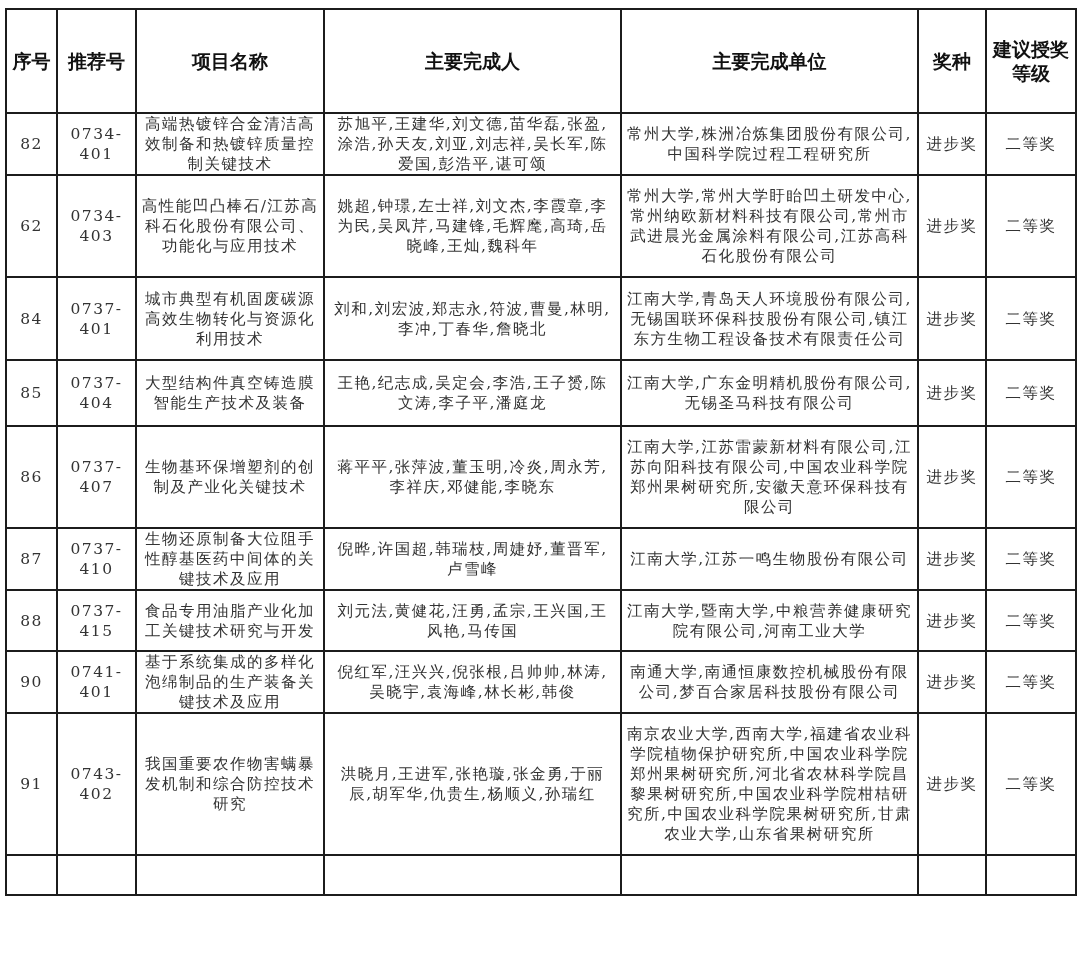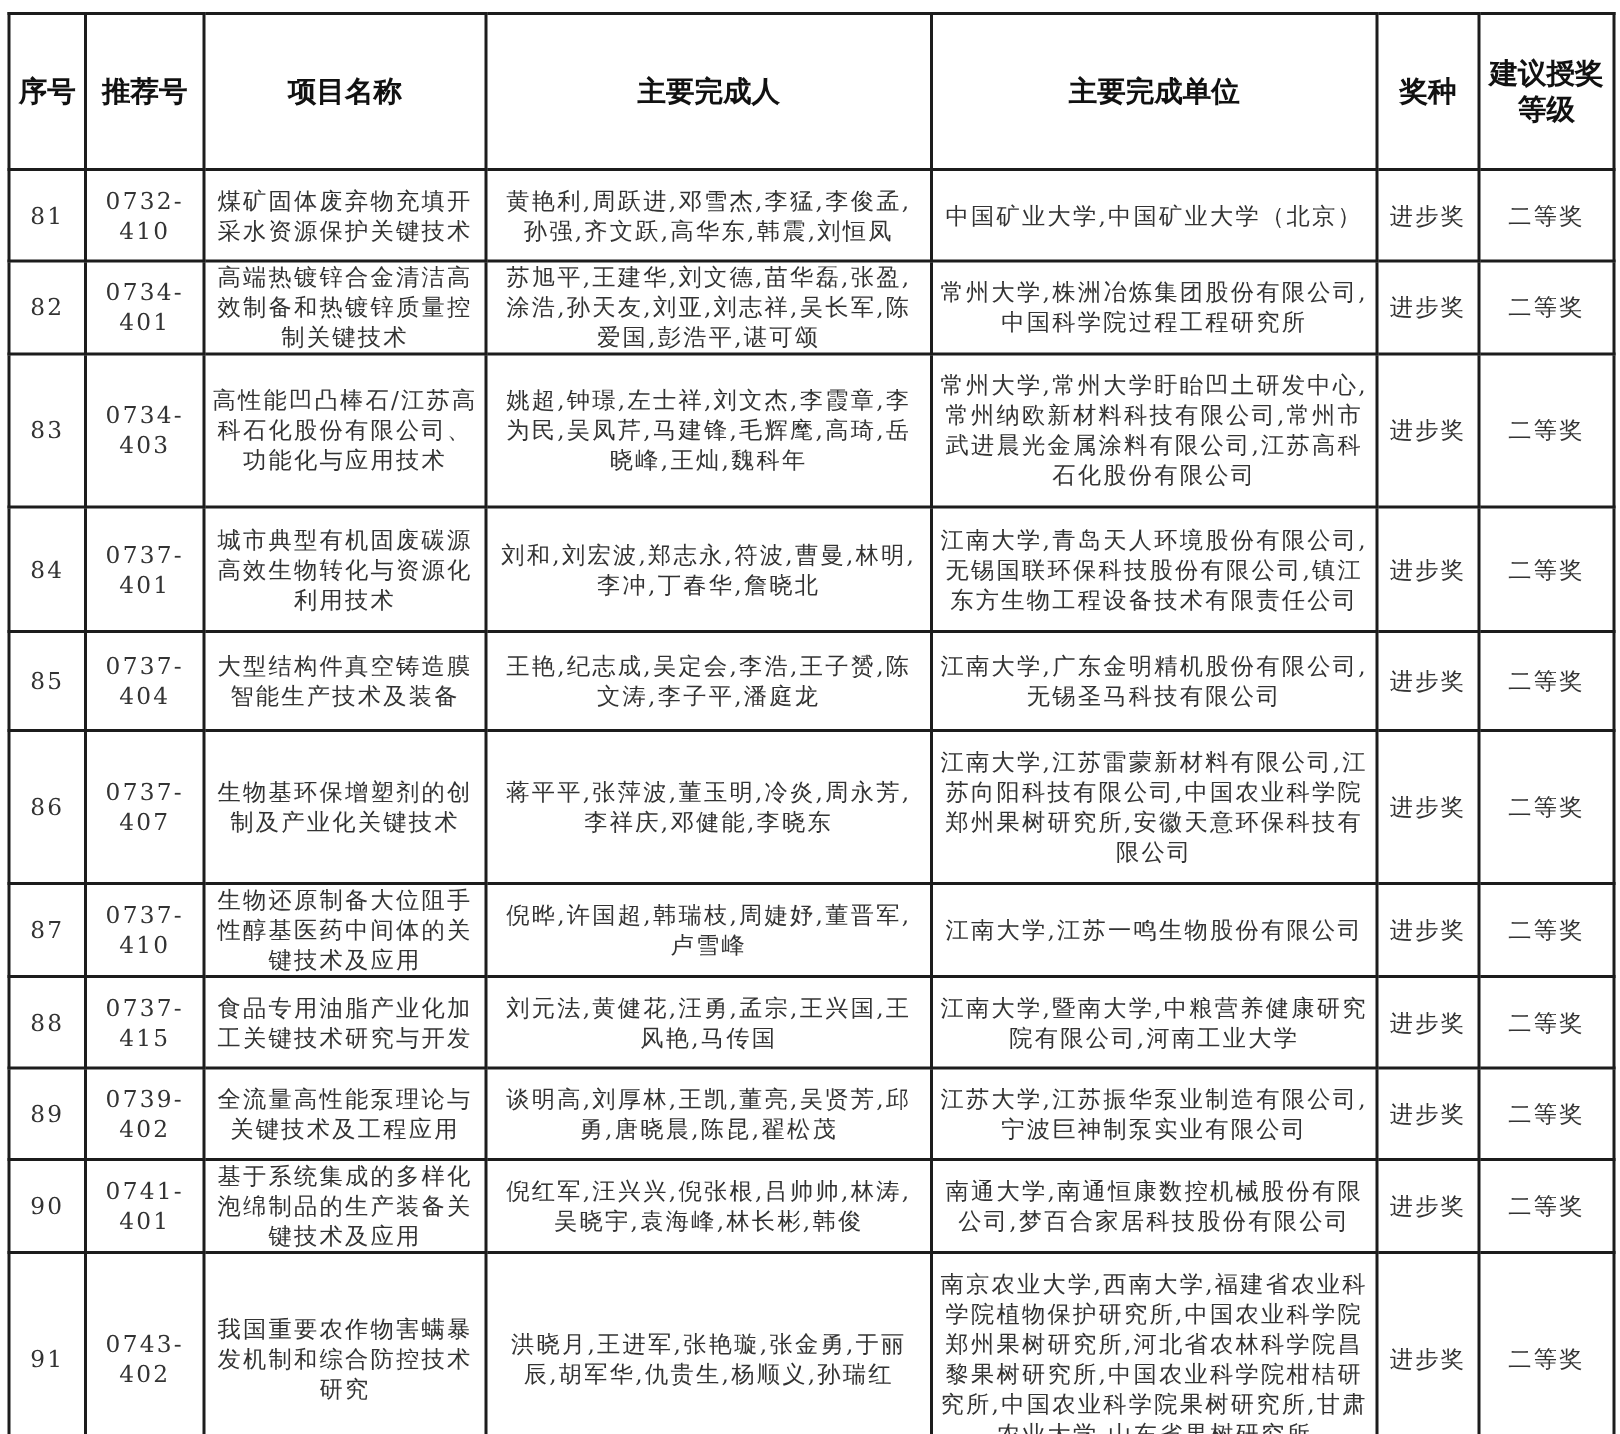--- a/index.html
+++ b/index.html
@@ -36,40 +36,31 @@
       <th>序号</th>
       <th>推荐号</th>
       <th>项目名称</th>
       <th>主要完成人</th>
       <th>主要完成单位</th>
       <th>奖种</th>
       <th style="padding:11px 2px;">建议授奖等级</th>
     </tr>
   </thead>
   <tbody>
-    <tr style="height:61px">
-      <td class="c-no">81</td>
-      <td class="c-code">0732-410</td>
-      <td class="c-name">煤矿固体废弃物充填开采水资源保护关键技术</td>
-      <td class="c-people">黄艳利,周跃进,邓雪杰,李猛,李俊孟,孙强,齐文跃,高华东,韩震,刘恒凤</td>
-      <td class="c-units">中国矿业大学,中国矿业大学（北京）</td>
-      <td class="c-type">进步奖</td>
-      <td class="c-level">二等奖</td>
-    </tr>
     <tr style="height:62px">
       <td class="c-no">82</td>
       <td class="c-code">0734-401</td>
       <td class="c-name">高端热镀锌合金清洁高效制备和热镀锌质量控制关键技术</td>
       <td class="c-people">苏旭平,王建华,刘文德,苗华磊,张盈,涂浩,孙天友,刘亚,刘志祥,吴长军,陈爱国,彭浩平,谌可颂</td>
       <td class="c-units">常州大学,株洲冶炼集团股份有限公司,中国科学院过程工程研究所</td>
       <td class="c-type">进步奖</td>
       <td class="c-level">二等奖</td>
     </tr>
     <tr style="height:102px">
-      <td class="c-no">83</td>
+      <td class="c-no">62</td>
       <td class="c-code">0734-403</td>
       <td class="c-name">高性能凹凸棒石/江苏高科石化股份有限公司、功能化与应用技术</td>
       <td class="c-people">姚超,钟璟,左士祥,刘文杰,李霞章,李为民,吴凤芹,马建锋,毛辉麾,高琦,岳晓峰,王灿,魏科年</td>
       <td class="c-units">常州大学,常州大学盱眙凹土研发中心,常州纳欧新材料科技有限公司,常州市武进晨光金属涂料有限公司,江苏高科石化股份有限公司</td>
       <td class="c-type">进步奖</td>
       <td class="c-level">二等奖</td>
     </tr>
     <tr style="height:83px">
       <td class="c-no">84</td>
       <td class="c-code">0737-401</td>
@@ -108,29 +99,20 @@
     </tr>
     <tr style="height:61px">
       <td class="c-no">88</td>
       <td class="c-code">0737-415</td>
       <td class="c-name">食品专用油脂产业化加工关键技术研究与开发</td>
       <td class="c-people">刘元法,黄健花,汪勇,孟宗,王兴国,王风艳,马传国</td>
       <td class="c-units">江南大学,暨南大学,中粮营养健康研究院有限公司,河南工业大学</td>
       <td class="c-type">进步奖</td>
       <td class="c-level">二等奖</td>
     </tr>
-    <tr style="height:61px">
-      <td class="c-no">89</td>
-      <td class="c-code">0739-402</td>
-      <td class="c-name">全流量高性能泵理论与关键技术及工程应用</td>
-      <td class="c-people">谈明高,刘厚林,王凯,董亮,吴贤芳,邱勇,唐晓晨,陈昆,翟松茂</td>
-      <td class="c-units">江苏大学,江苏振华泵业制造有限公司,宁波巨神制泵实业有限公司</td>
-      <td class="c-type">进步奖</td>
-      <td class="c-level">二等奖</td>
-    </tr>
     <tr style="height:62px">
       <td class="c-no">90</td>
       <td class="c-code">0741-401</td>
       <td class="c-name">基于系统集成的多样化泡绵制品的生产装备关键技术及应用</td>
       <td class="c-people">倪红军,汪兴兴,倪张根,吕帅帅,林涛,吴晓宇,袁海峰,林长彬,韩俊</td>
       <td class="c-units">南通大学,南通恒康数控机械股份有限公司,梦百合家居科技股份有限公司</td>
       <td class="c-type">进步奖</td>
       <td class="c-level">二等奖</td>
     </tr>
     <tr style="height:142px">

